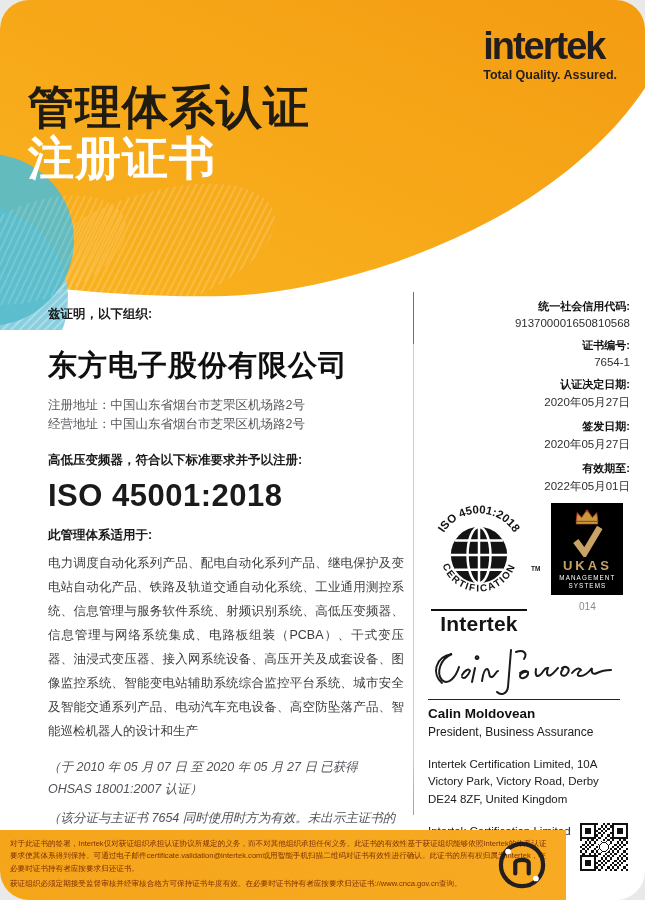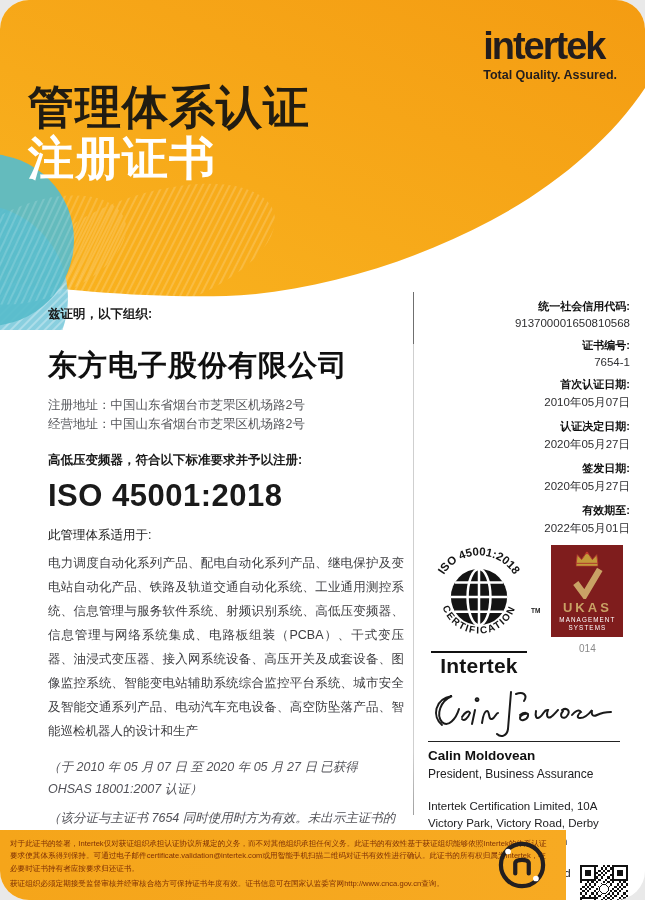--- a/index.html
+++ b/index.html
@@ -19,35 +19,35 @@
   .title-line2 { font-size:46px; color:#ffffff; }
   
   .divider { position:absolute; left:413px; top:292px; width:1px; height:523px;
     background:linear-gradient(to bottom,#6f6f6f 0 52px,#cfcfcf 52px 88%,#a0a0a0); }
   .left-col { position:absolute; left:48px; top:306px; width:356px; }
   .intro { font-size:12.5px; font-weight:700; }
   .company { font-size:29px; font-weight:800; color:#0f0f0f; margin-top:23px; letter-spacing:1px; }
   .addr { font-size:12.5px; color:#55565a; margin-top:10px; line-height:1.55; }
   .sys { font-size:12.5px; font-weight:700; margin-top:17px; }
   .standard { font-size:31px; font-weight:800; margin-top:9px; letter-spacing:0.5px; }
-  .scope-h { font-size:12.5px; font-weight:400; margin-top:13px; }
+  .scope-h { font-size:12.5px; font-weight:700; margin-top:13px; }
   .scope { font-size:12.5px; color:#3d3d40; margin-top:7px; line-height:1.92; text-align:justify; }
   .note { font-size:12.5px; font-style:italic; color:#515157; margin-top:13px; line-height:1.8; }
   .right-col { position:absolute; left:428px; top:299px; width:202px; }
   .pair { margin-bottom:9px;text-align:right; }
   .plabel { font-size:11px; font-weight:700; color:#101010; margin-bottom:3px; }
   .pvalue { font-size:11.5px; color:#2e2e30; }
   
   .marks { display:flex; align-items:flex-start; margin-top:8px; }
   .globe-block { width:102px; text-align:center; }
   .globe-rule { border-top:2.5px solid #111; width:96px; margin:2px auto 0; }
   .globe-label { font-size:21px; font-weight:800; color:#141414; margin-top:1px; letter-spacing:0.2px; }
   .tm { font-size:6.5px; font-weight:700; color:#222; margin:62px 3px 0 1px; }
   .ukas-block { margin-left:8px; }
-  .ukas-box { width:72px; background:#7f1d1d; display:flex; flex-direction:column; align-items:center; padding:6px 0 6px; }
+  .ukas-box { width:72px; background:#000000; display:flex; flex-direction:column; align-items:center; padding:6px 0 6px; }
   .ukas-name { color:#c9a265; font-size:13px; font-weight:700; letter-spacing:3px; margin-top:1px; }
   .ukas-sub { color:#ffffff; font-size:6.3px; letter-spacing:1.1px; margin-top:1px; }
   .ukas-num { text-align:center; color:#8a8a8a; font-size:10px; margin-top:6px; }
   
   .sig { margin-top:9px; }
   .sig-rule { border-top:1.5px solid #222; width:192px; margin-top:-2px; }
   .sig-name { font-size:13.5px; font-weight:800; margin-top:6px; color:#101010; }
   .sig-title { font-size:12px; margin-top:4px; color:#202022; }
   .cert-addr { font-size:11.5px; margin-top:17px; line-height:1.5; color:#202022; }
   .unote-row { display:flex; margin-top:15px; }
@@ -114,24 +114,20 @@
 
   <div class="right-col">
 
     <div class="pair">
       <div class="plabel">统一社会信用代码:</div>
       <div class="pvalue">913700001650810568</div>
     </div>
     <div class="pair">
       <div class="plabel">证书编号:</div>
       <div class="pvalue">7654-1</div>
-    </div>
-    <div class="pair">
-      <div class="plabel">首次认证日期:</div>
-      <div class="pvalue">2010年05月07日</div>
     </div>
     <div class="pair">
       <div class="plabel">认证决定日期:</div>
       <div class="pvalue">2020年05月27日</div>
     </div>
     <div class="pair">
       <div class="plabel">签发日期:</div>
       <div class="pvalue">2020年05月27日</div>
     </div>
     <div class="pair">
@@ -439,21 +435,21 @@
             <rect x="20" y="20" width="1" height="1"></rect>
             <circle cx="10.5" cy="10.5" r="2.6" fill="#fff"></circle>
             <circle cx="10.5" cy="10.5" r="1.9" fill="none" stroke="#111" stroke-width="0.5"></circle>
           </svg></div>
     </div>
   </div>
 
   <div class="footer">
     <div class="ftext">
       <p>对于此证书的签署，Intertek仅对获证组织承担认证协议所规定的义务，而不对其他组织承担任何义务。此证书的有效性基于获证组织能够依照Intertek的体系认证要求使其体系得到保持。可通过电子邮件certificate.validation@intertek.com或用智能手机扫描二维码对证书有效性进行确认。此证书的所有权归属为Intertek，在必要时证书持有者应按要求归还证书。</p>
-      <p>获证组织必须定期接受监督审核并经审核合格方可保持证书年度有效。证书信息可在国家认监委官网http://www.cnca.gov.cn查询。</p>
+      <p>获证组织必须定期接受监督审核并经审核合格方可保持证书年度有效。在必要时证书持有者应按要求归还证书://www.cnca.gov.cn查询。</p>
     </div>
     <svg class="fin-logo" width="54" height="54" viewBox="0 0 64 64">
       <circle cx="32" cy="32" r="25" fill="none" stroke="#231f20" stroke-width="5"></circle>
       <path d="M24,42 V30 C24,24.5 40,24.5 40,30 V42" fill="none" stroke="#231f20" stroke-width="5" stroke-linecap="round"></path>
       <circle cx="15.5" cy="16" r="3.4" fill="#fff"></circle>
       <circle cx="48.5" cy="48" r="3.4" fill="#fff"></circle>
     </svg>
   </div>
 
 </div>

